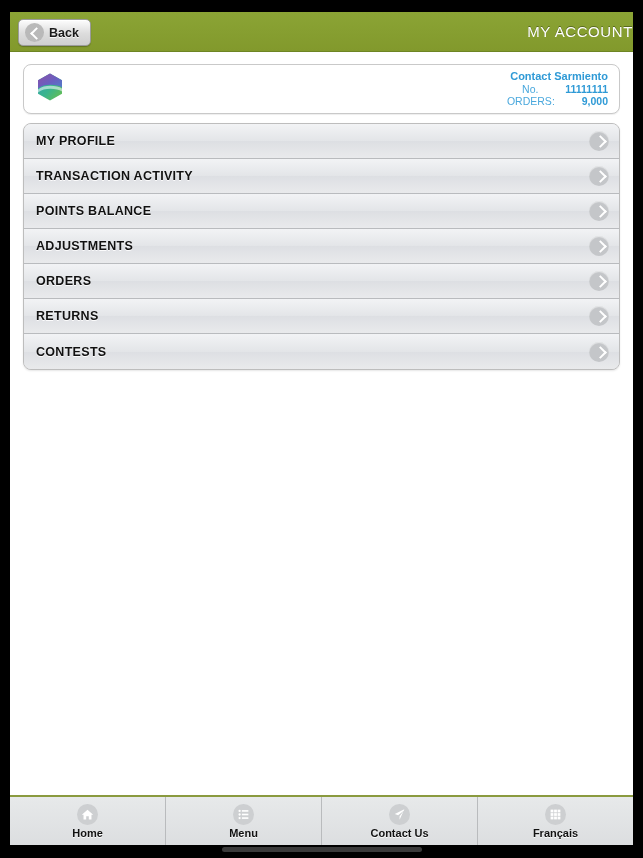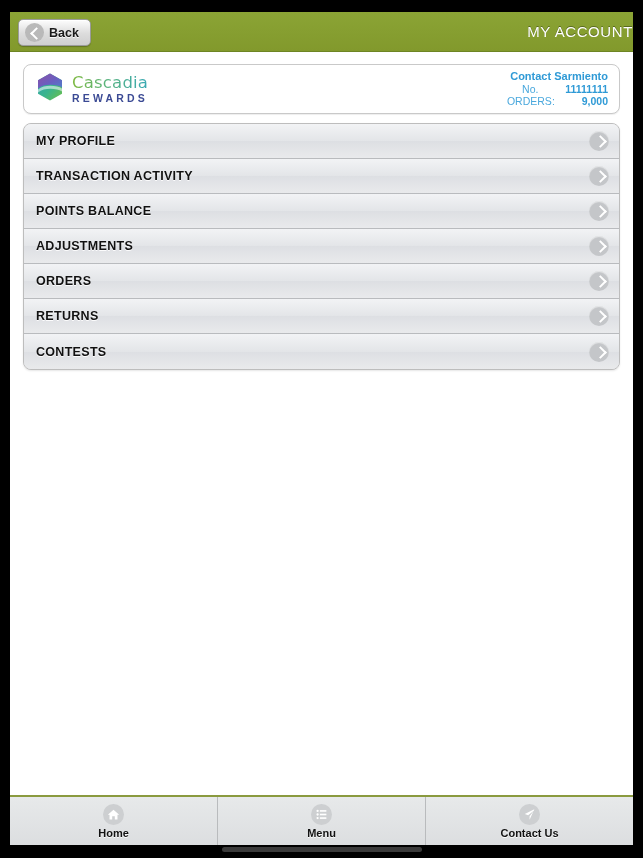--- a/index.html
+++ b/index.html
@@ -253,24 +253,20 @@
                   <stop offset="0%" stop-color="#2f9fb5"></stop>
                   <stop offset="55%" stop-color="#3ab58c"></stop>
                   <stop offset="100%" stop-color="#6fbf46"></stop>
                 </linearGradient>
               </defs>
               <polygon points="15,1.5 27,8.2 27,21.8 15,28.5 3,21.8 3,8.2" fill="url(#hexBot)"></polygon>
               <path d="M15,1.5 L27,8.2 L27,15.5 C22,12.5 10,11 3,16.5 L3,8.2 Z" fill="url(#hexTop)"></path>
               <path d="M3,17.5 C10,12 22,13.5 27,16.5 L27,19.5 C22,16.5 10,15 3,20.5 Z" fill="#ffffff" opacity="0.55"></path>
             </svg>
           </span>
-          <span id="brand-words">
-            <span id="brand-name">Cascadia</span>
-            <span id="brand-sub">REWARDS</span>
-          </span>
         </div>
         <div id="account-info">
           <div class="line" id="account-name">Contact Sarmiento</div>
           <div class="line">
             <span>No.</span>
             <span class="strong">11111111</span>
           </div>
           <div class="line">
             <span>ORDERS:</span>
             <span class="strong">9,000</span>
@@ -334,18 +330,36 @@
         <span class="tab-label">Menu</span>
       </div>
       <div class="tab">
         <span class="tab-icon">
           <svg width="13" height="13" viewBox="0 0 16 16" aria-hidden="true">
             <path d="M14 1.5 L2.2 7.4 L6.3 8.9 L13.6 3.1 L8.1 10 L8.1 14.5 Z" fill="#ffffff"></path>
           </svg>
         </span>
         <span class="tab-label">Contact Us</span>
       </div>
+      <div class="tab">
+        <span class="tab-icon">
+          <svg width="13" height="13" viewBox="0 0 16 16" aria-hidden="true">
+            <g fill="#ffffff">
+              <rect x="2" y="2" width="3.4" height="3.4"></rect>
+              <rect x="6.3" y="2" width="3.4" height="3.4"></rect>
+              <rect x="10.6" y="2" width="3.4" height="3.4"></rect>
+              <rect x="2" y="6.3" width="3.4" height="3.4"></rect>
+              <rect x="6.3" y="6.3" width="3.4" height="3.4"></rect>
+              <rect x="10.6" y="6.3" width="3.4" height="3.4"></rect>
+              <rect x="2" y="10.6" width="3.4" height="3.4"></rect>
+              <rect x="6.3" y="10.6" width="3.4" height="3.4"></rect>
+              <rect x="10.6" y="10.6" width="3.4" height="3.4"></rect>
+            </g>
+          </svg>
+        </span>
+        <span class="tab-label">Français</span>
+      </div>
     </div>
 
   </div>
 
   <div id="home-indicator"></div>
 </div>
 
 </body></html>

